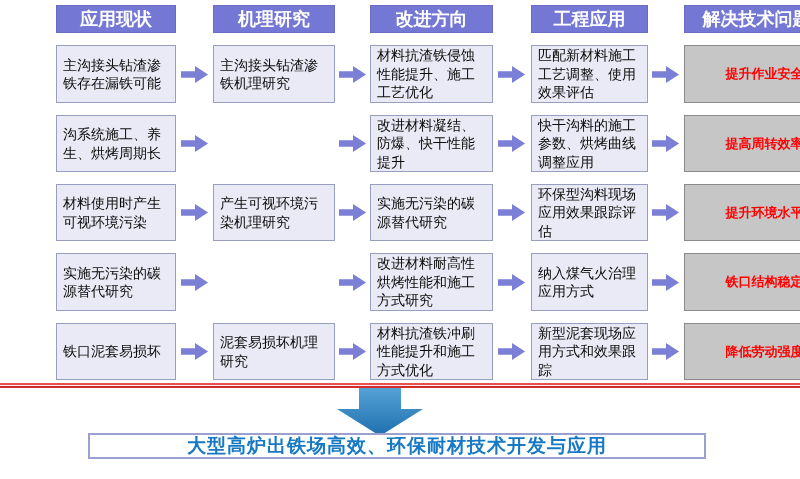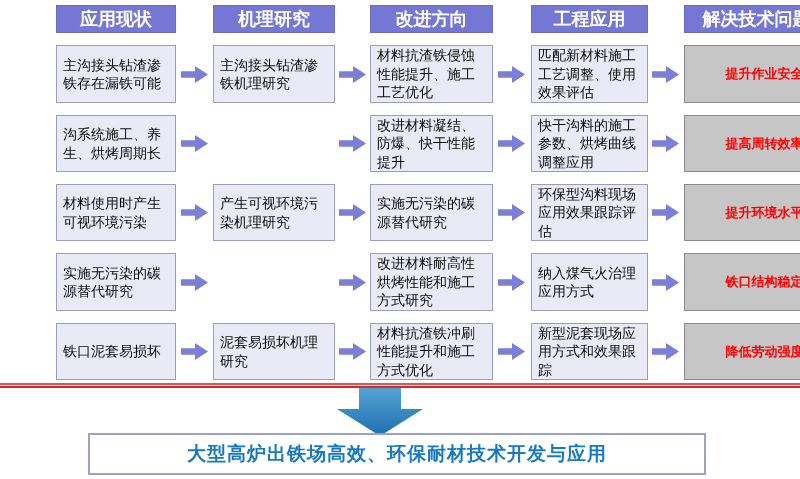--- a/index.html
+++ b/index.html
@@ -60,21 +60,21 @@
     position:absolute;left:0;top:383px;width:800px;height:5px;
     background:#fdeaea;
     border-top:2px solid #e95050;
     border-bottom:2px solid #d42a2a;
     box-sizing:border-box;
   }
   .big-arrow{
     position:absolute;left:336px;top:388px;width:88px;height:48px;
   }
   .conclusion{
-    position:absolute;left:88px;top:433px;width:618px;height:42px;
+    position:absolute;left:88px;top:433px;width:618px;height:26px;
     background:#ffffff;
     border:2px solid #9ca0ce;
     box-sizing:border-box;
     display:flex;align-items:center;justify-content:center;
   }
   .conclusion span{
     color:#1779c4;
     font-weight:bold;
     font-size:19px;
     letter-spacing:1px;

